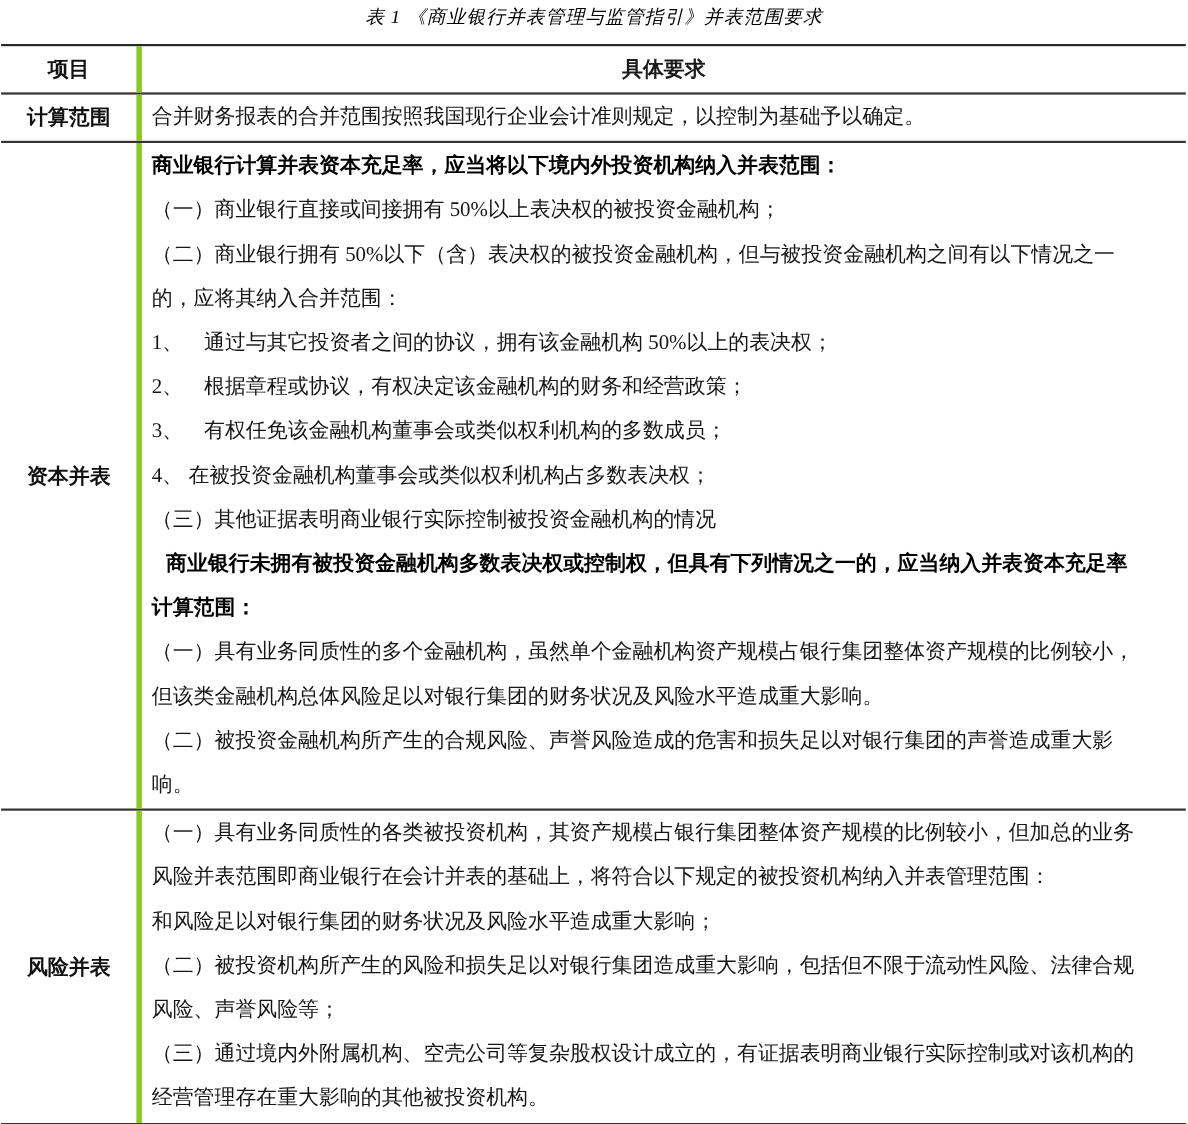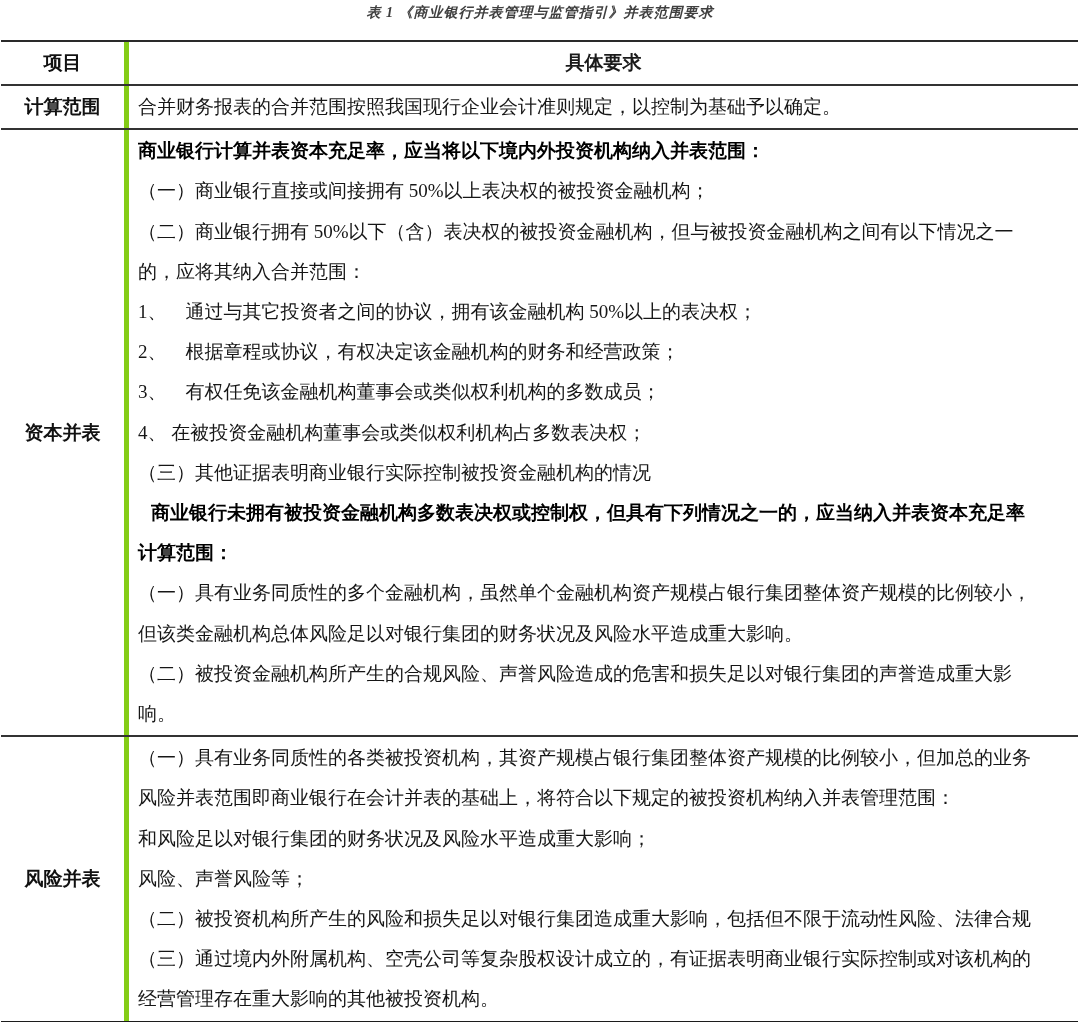--- a/index.html
+++ b/index.html
@@ -17,25 +17,25 @@
     background: #ffffff;
     color: #1a1a1a;
     font-family: "Liberation Serif", serif;
   }
   .doc-title {
     position: absolute;
     top: 4px;
     left: 0;
     width: 100%;
     text-align: center;
-    font-size: 14px;
+    font-size: 17px;
     font-style: italic;
-    font-weight: 700;
+    font-weight: 400;
     letter-spacing: 1px;
-    color: #404040;
+    color: #000000;
   }
   .table {
     position: absolute;
     top: 40px;
     left: 1px;
     width: 1077px;
     border-top: 2px solid #2a2a2a;
     border-bottom: 3px solid #1c1c1c;
     box-sizing: border-box;
   }
@@ -128,21 +128,21 @@
             <div class="line">（二）被投资金融机构所产生的合规风险、声誉风险造成的危害和损失足以对银行集团的声誉造成重大影</div>
             <div class="line">响。</div>
           </div>
         </div>
         <div class="row body-row">
           <div class="cell-left">风险并表</div>
           <div class="cell-right">
             <div class="line">（一）具有业务同质性的各类被投资机构，其资产规模占银行集团整体资产规模的比例较小，但加总的业务</div>
             <div class="line">风险并表范围即商业银行在会计并表的基础上，将符合以下规定的被投资机构纳入并表管理范围：</div>
             <div class="line">和风险足以对银行集团的财务状况及风险水平造成重大影响；</div>
+            <div class="line">（二）被投资机构所产生的风险和损失足以对银行集团造成重大影响，包括但不限于流动性风险、法律合规</div>
             <div class="line">风险、声誉风险等；</div>
-            <div class="line">（二）被投资机构所产生的风险和损失足以对银行集团造成重大影响，包括但不限于流动性风险、法律合规</div>
             <div class="line">（三）通过境内外附属机构、空壳公司等复杂股权设计成立的，有证据表明商业银行实际控制或对该机构的</div>
             <div class="line">经营管理存在重大影响的其他被投资机构。</div>
           </div>
         </div>
       </div>
   </div>
 </div>
 
 </body></html>

